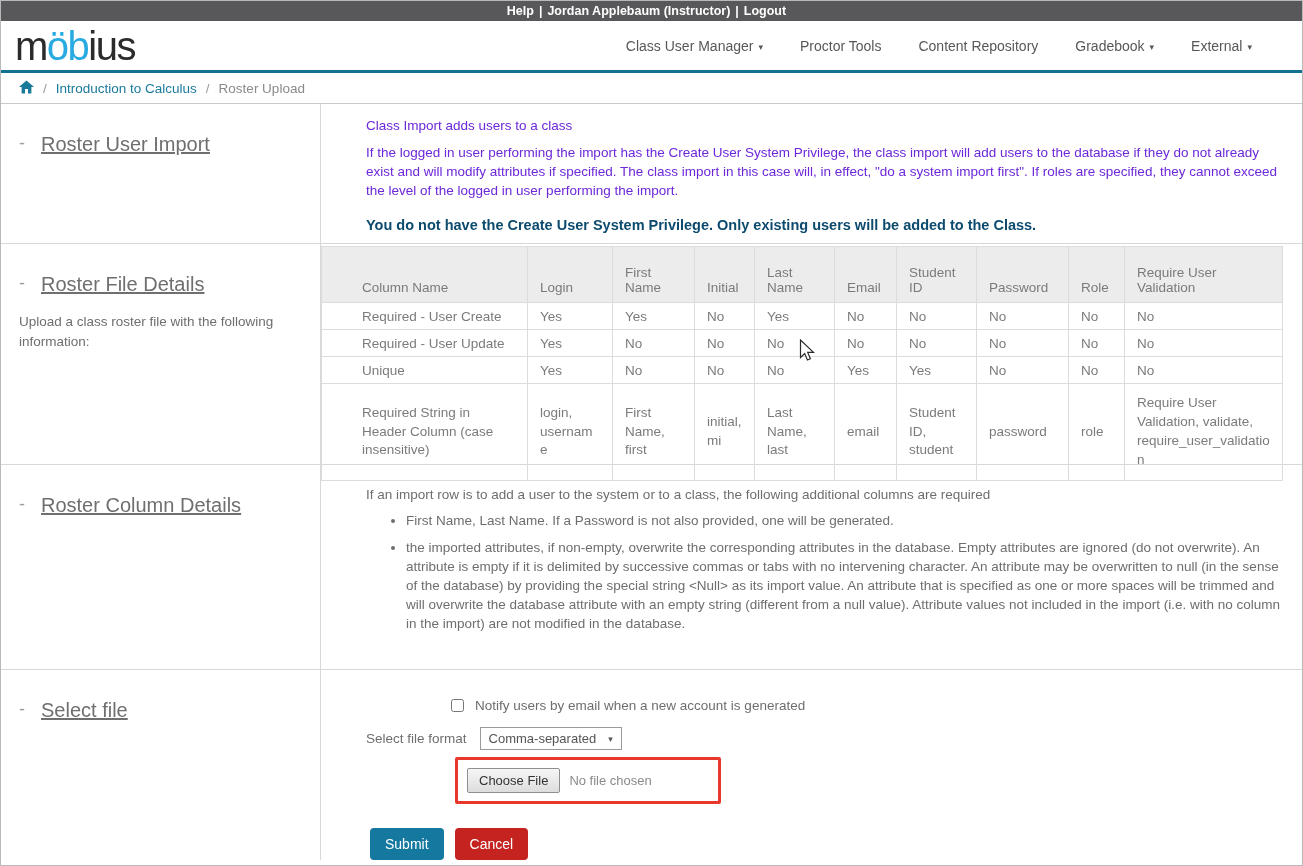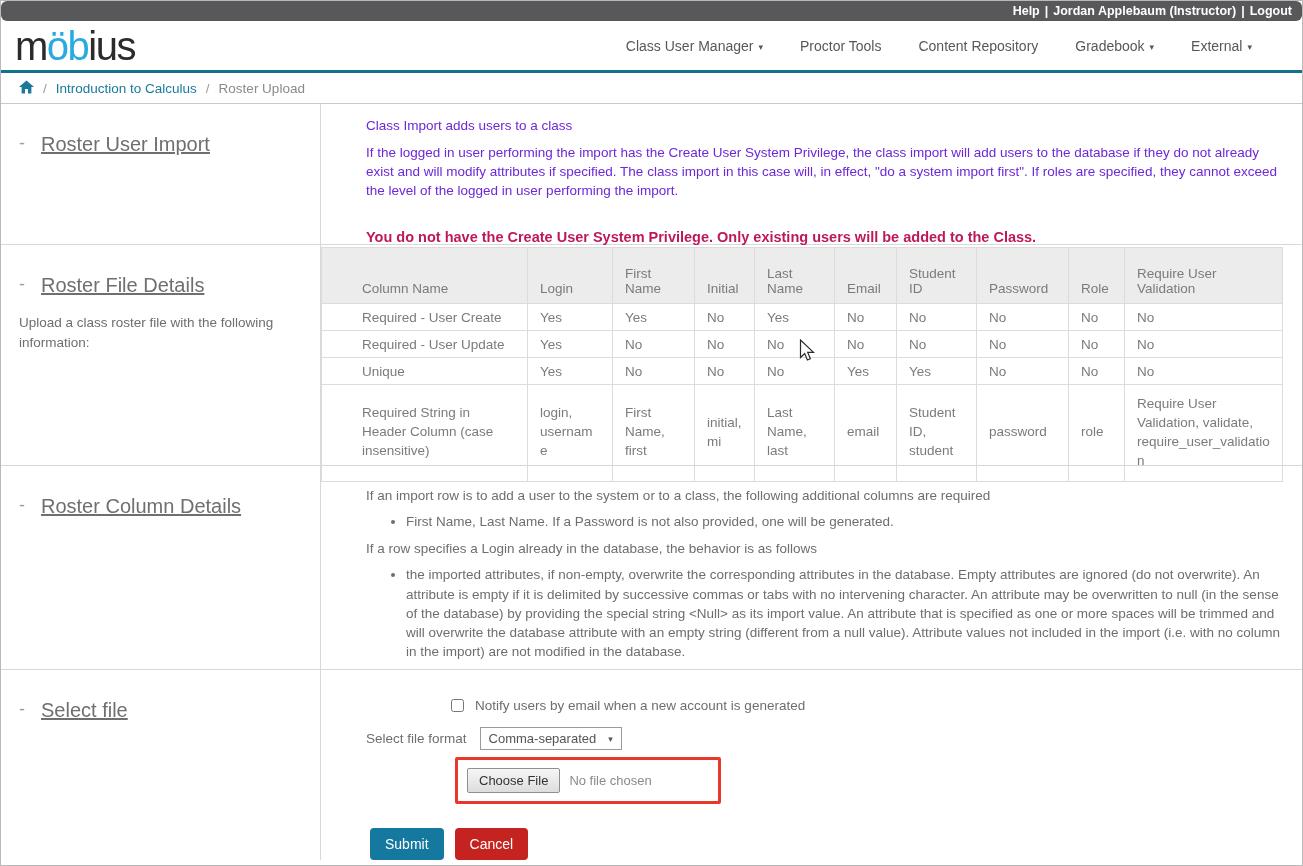--- a/index.html
+++ b/index.html
@@ -1,21 +1,21 @@
 <!DOCTYPE html>
 <html><head>
 <meta charset="utf-8">
 <style>
   * { margin:0; padding:0; box-sizing:border-box; }
   html,body { width:1303px; height:866px; }
   body { font-family:"Liberation Sans", sans-serif; background:#fff; border:1px solid #b9b9b9; overflow:hidden; position:relative; }
 
   
   .topbar { height:20px; background:#58585b; color:#fff; font-size:12.5px; font-weight:bold;
-            display:flex; justify-content:flex-end; align-items:center; gap:5px; padding-right:10px;border-radius:6px; }
+            display:flex; justify-content:center; align-items:center; gap:5px; padding-right:10px; }
   .topbar a { color:#fff; text-decoration:none; cursor:pointer; }
   .topbar .sep { color:#fff; }
 
   
   .header { height:52px; display:flex; align-items:center; justify-content:space-between;
             padding:0 50px 0 14px; border-bottom:3px solid #13718f; background:#fff; }
   .logo { font-size:40px; letter-spacing:-1.5px; color:#2b2b2b; line-height:1; cursor:pointer; }
   .logo .lob { color:#29abe2; }
   .nav { display:flex; gap:37px; align-items:flex-end; }
   .nav-item { font-size:14px; color:#58585b; cursor:pointer; white-space:nowrap; }
@@ -37,21 +37,21 @@
   section.r4 { flex:1; border-bottom:none; }
   .leftcol { width:320px; flex:none; border-right:1px solid #d8d8d8; padding:28px 10px 0 18px; }
   .rightcol { flex:1; min-width:0; }
   .sec-heading { display:flex; align-items:flex-start; gap:16px; }
   .sec-heading .dash { color:#9e9e9e; font-size:18px; line-height:22px; cursor:pointer; }
   .sec-heading .title { font-size:20px; color:#6f6f6f; line-height:24px;text-decoration:underline; }
   .left-sub { font-size:13.5px; color:#6e6e6e; line-height:1.45; margin-top:16px; padding-right:6px; }
 
   .pad-right { padding:12px 22px 0 45px; }
   .para { font-size:13.5px; color:#6d28d9; line-height:1.42; margin-bottom:8px; }
-  .warning { font-size:14.5px; font-weight:bold; color:#be185d; margin-top:28px; }
+  .warning { font-size:14.5px; font-weight:bold; color:#0c4a6e; margin-top:16px; }
 
   
   table.roster { border-collapse:collapse; width:calc(100% - 19px); margin-top:2px; table-layout:fixed; }
   table.roster th, table.roster td { border:1px solid #dcdcdc; font-size:13.5px; color:#7b7b7b;
       font-weight:normal; text-align:left; padding:5px 12px; overflow-wrap:break-word; }
   table.roster th { background:#ececec; vertical-align:bottom; padding-bottom:7px; height:56px; }
   table.roster td { height:27px; vertical-align:middle; }
   table.roster tr.tall td { padding-top:10px; padding-bottom:10px; height:80px; line-height:1.4; }
   table.roster .c0 { padding-left:40px; }
 
@@ -229,21 +229,20 @@
       <div class="sec-heading">
         <span class="dash">-</span>
         <span class="title">Roster Column Details</span>
       </div>
     </div>
     <div class="rightcol pad-right">
       <div class="rc-line">If an import row is to add a user to the system or to a class, the following additional columns are required</div>
       <ul class="rc-list">
           <li>First Name, Last Name. If a Password is not also provided, one will be generated.</li>
         </ul>
-      <div class="rc-line">If a row specifies a Login already in the database, the behavior is as follows</div>
       <ul class="rc-list">
           <li>the imported attributes, if non-empty, overwrite the corresponding attributes in the database. Empty attributes are ignored (do not overwrite). An attribute is empty if it is delimited by successive commas or tabs with no intervening character. An attribute may be overwritten to null (in the sense of the database) by providing the special string &lt;Null&gt; as its import value. An attribute that is specified as one or more spaces will be trimmed and will overwrite the database attribute with an empty string (different from a null value). Attribute values not included in the import (i.e. with no column in the import) are not modified in the database.</li>
         </ul>
     </div>
   </section>
 
   <section class="r4">
     <div class="leftcol">
       <div class="sec-heading">
         <span class="dash">-</span>

